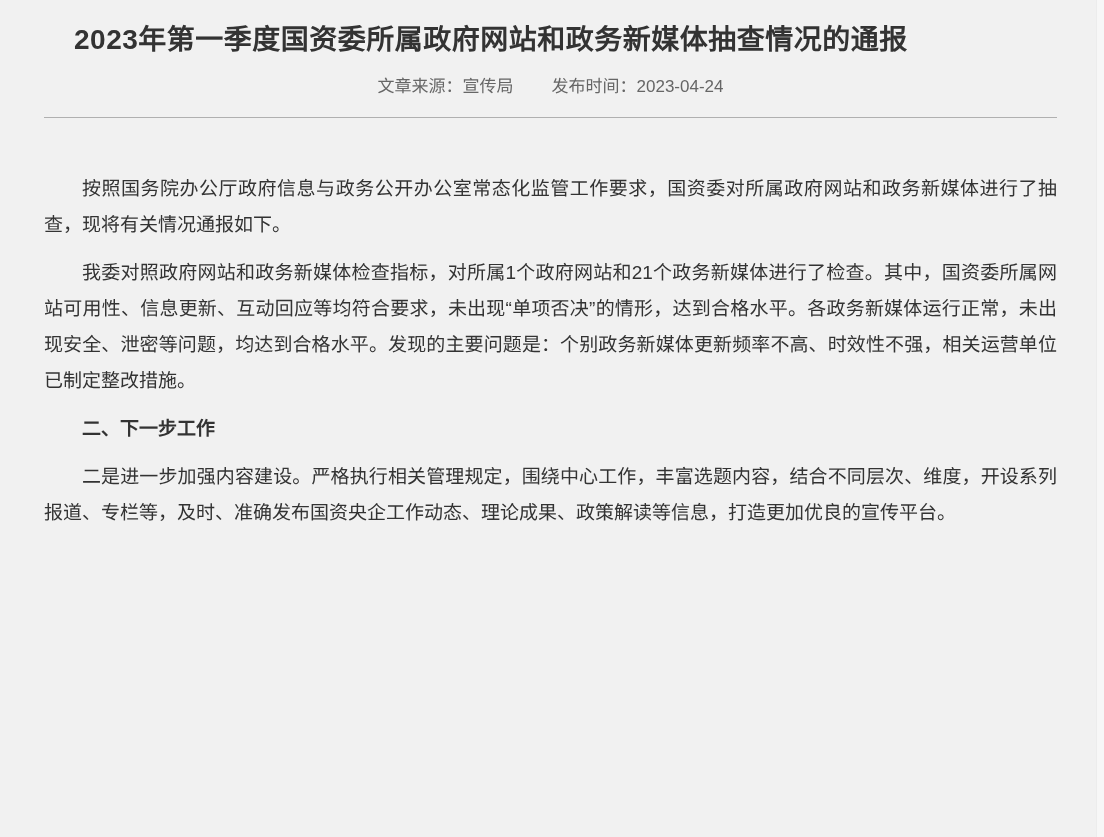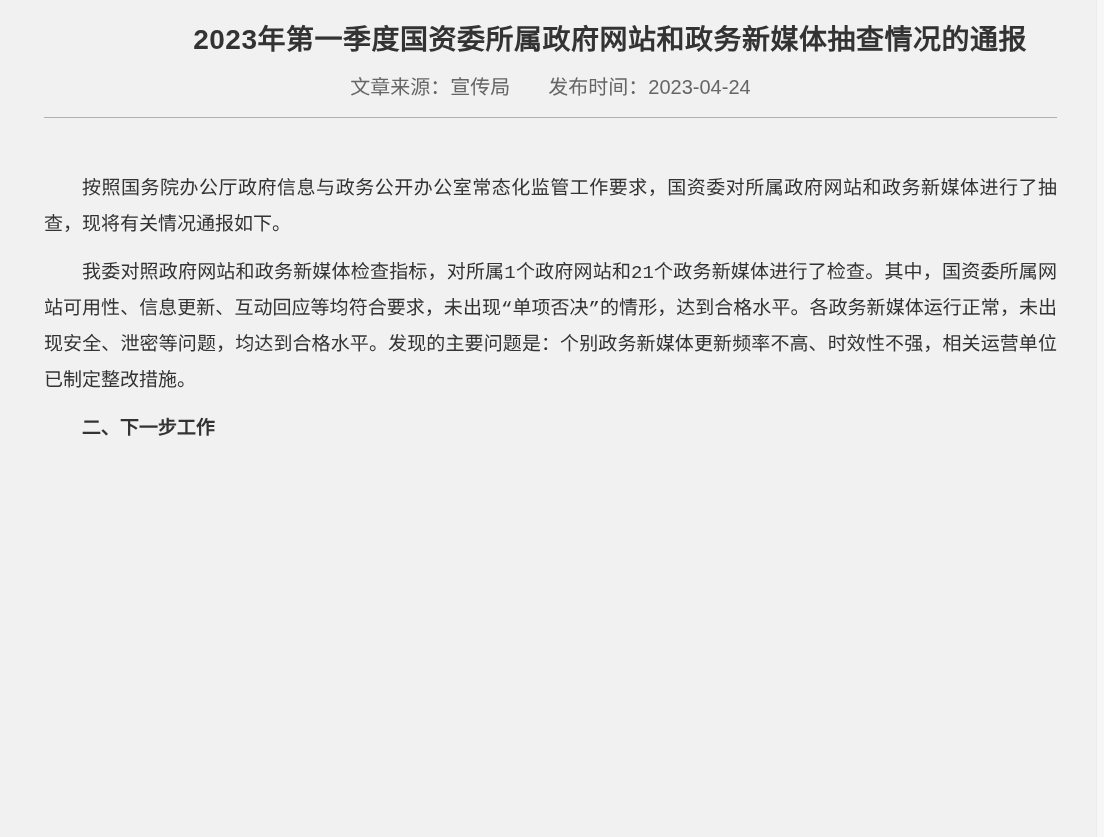--- a/index.html
+++ b/index.html
@@ -16,48 +16,48 @@
     height: 837px;
     background: #f1f1f1;
     overflow: hidden;
     margin: 0 auto;
   }
   .content {
     padding: 0 47px 0 44px;
   }
   .article-title {
     margin: 22px 30px 0 30px;
-    text-align: right;
+    text-align: left;
     font-size: 28px;
     line-height: 36px;
     font-weight: 700;
     color: #333333;
     letter-spacing: 0.5px;
     font-family: "Liberation Sans", "DejaVu Sans", sans-serif;
   }
   .meta-row {
     margin-top: 20px;
     text-align: center;
-    font-size: 20px;
+    font-size: 17px;
     color: #666666;
     line-height: 18px;
   }
   .meta-spacer {
     display: inline-block;
     width: 38px;
   }
   .divider {
     margin-top: 21px;
     border: none;
     border-top: 1px solid #b0b0b0;
     height: 0;
   }
   .article-body {
     margin-top: 53px;
-    font-family: Liberation Mono, monospace;
+    font-family: Liberation Sans, sans-serif;
     font-size: 19px;
     line-height: 36px;
     color: #333333;
     text-align: justify;
   }
   .article-body p {
     margin: 0 0 12px 0;
     text-indent: 2em;
   }
   .article-body h2 {
@@ -100,18 +100,19 @@
       <p>按照国务院办公厅政府信息与政务公开办公室常态化监管工作要求，国资委对所属政府网站和政务新媒体进行了抽查，现将有关情况通报如下。</p>
 
 
 
       <p>我委对照政府网站和政务新媒体检查指标，对所属1个政府网站和21个政务新媒体进行了检查。其中，国资委所属网站可用性、信息更新、互动回应等均符合要求，未出现“单项否决”的情形，达到合格水平。各政务新媒体运行正常，未出现安全、泄密等问题，均达到合格水平。发现的主要问题是：个别政务新媒体更新频率不高、时效性不强，相关运营单位已制定整改措施。</p>
 
       <h2>二、下一步工作</h2>
 
 
 
+      <p>二是进一步加强内容建设。严格执行相关管理规定，围绕中心工作，丰富选题内容，结合不同层次、维度，开设系列报道、专栏等，及时、准确发布国资央企工作动态、理论成果、政策解读等信息，打造更加优良的宣传平台。</p>
 
     </div>
   </div>
 
   <div class="scrollbar-strip"></div>
 </div>
 
 </body></html>

